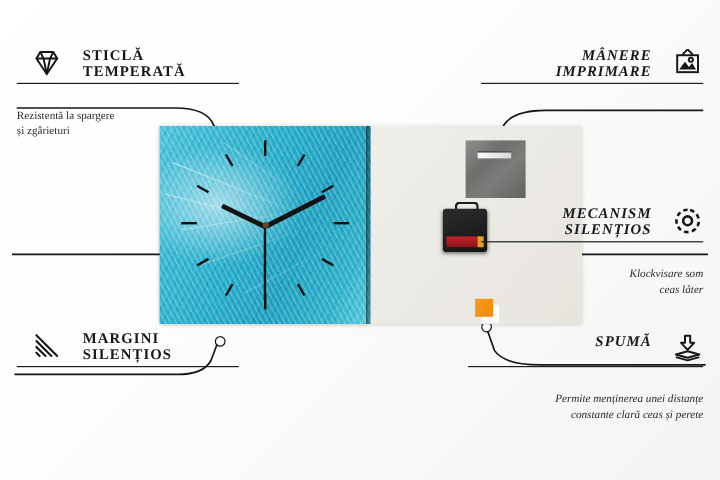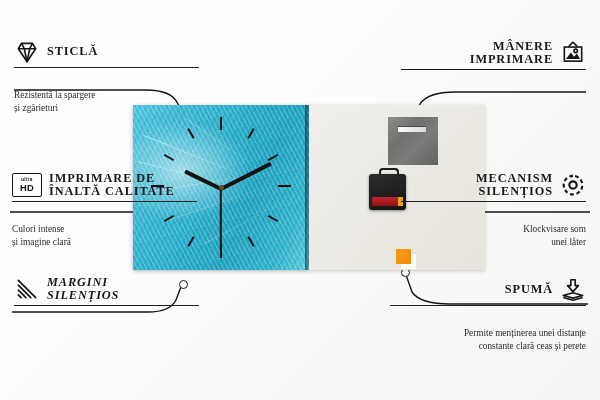--- a/index.html
+++ b/index.html
@@ -54,22 +54,22 @@
     background:linear-gradient(180deg,#c4252c,#8d1216);border-radius:1px;}
   #battery-tip{position:absolute;left:398px;top:197px;width:5px;height:9px;background:#e3a21c;}
   #foam{position:absolute;left:396px;top:249px;width:15px;height:15px;
     background:linear-gradient(135deg,#f99a18,#ef8c0a);}
   #foam-shadow{position:absolute;left:401px;top:254px;width:15px;height:15px;
     background:rgba(255,255,255,.85);}
 
   
   .callout{position:absolute;width:185px;}
   .callout.left{text-align:left;}
-  .callout.right{text-align:right;}
-  .head{display:flex;align-items:center;gap:7px;margin-bottom:2px;}
+  .callout.right{text-align:right;font-style:italic;}
+  .head{display:flex;align-items:flex-start;gap:17px;margin-bottom:2px;margin-left:12px;}
   .callout.right .head{justify-content:flex-end;}
   .titles{display:flex;flex-direction:column;line-height:1.06;}
   .title-line{font-size:12.3px;font-weight:bold;letter-spacing:.9px;color:#17181a;
     font-family:"Liberation Serif",serif;white-space:nowrap;}
   .rule{height:1.3px;background:#1d1e20;margin:3px 0 3px 0;}
   .desc{font-size:9.3px;color:#2a2b2d;line-height:1.34;font-family:"Liberation Serif",serif;margin-top:21px;}
 
   .ico{width:26px;height:24px;flex:0 0 auto;display:block;}
 
   .ultrahd{width:28px;height:22px;border:1.4px solid #161616;border-radius:2px;
@@ -145,44 +145,30 @@
   <div class="callout left" style="left:14px;top:40px;">
     <div class="head">
       <svg class="ico" viewBox="0 0 24 22">
         <g fill="none" stroke="#15161a" stroke-width="1.5">
           <path d="M4,8 L12,20 L20,8 L17,3 L7,3 Z"></path>
           <path d="M4,8 L20,8 M7,3 L9.5,8 L12,20 M17,3 L14.5,8 L12,20 M9.5,8 L14.5,8"></path>
         </g>
       </svg>
       <div class="titles">
         <span class="title-line">STICLĂ</span>
+        <span class="title-line">TEMPERATĂ</span>
       </div>
     </div>
     <div class="rule"></div>
     <div class="desc" style="white-space:pre-line;">Rezistentă la spargere
 și zgârieturi</div>
   </div>
 
-  <div class="callout left" style="left:12px;top:172px;">
-    <div class="head">
-      <div class="ultrahd">
-        <span class="u">ultra</span>
-        <span class="hd">HD</span>
-      </div>
-      <div class="titles">
-        <span class="title-line">IMPRIMARE DE</span>
-        <span class="title-line">ÎNALTĂ CALITATE</span>
-      </div>
-    </div>
-    <div class="rule"></div>
-    <div class="desc" style="white-space:pre-line;">Culori intense
-și imagine clară</div>
-  </div>
-
-  <div class="callout left" style="left:14px;top:276px;font-style:italic;">
+
+  <div class="callout left" style="left:14px;top:276px;">
     <div class="head">
       <svg class="ico" viewBox="0 0 24 22">
         <g stroke="#15161a" stroke-width="1.6" fill="none" stroke-linecap="round">
           <path d="M4,3 L20,19"></path>
             <path d="M4,7.5 L15.5,19"></path>
           <path d="M4,12 L11,19"></path>
             <path d="M4,16.5 L6.5,19"></path>
         </g>
       </svg>
       <div class="titles">
@@ -219,21 +205,21 @@
       </div>
       <svg class="ico" viewBox="0 0 24 22">
         <g stroke="#15161a" stroke-width="2" fill="none">
           <path d="M12,2.5 a8.6,8.6 0 1,0 0.01,0 Z" stroke-dasharray="3.4 2.6"></path>
           <circle cx="12" cy="11" r="3.4"></circle>
         </g>
       </svg>
     </div>
     <div class="rule"></div>
     <div class="desc" style="white-space:pre-line;">Klockvisare som
-unei låter</div>
+ceas låter</div>
   </div>
 
   <div class="callout right" style="left:390px;top:278px;width:196px;">
     <div class="head">
       <div class="titles" style="align-items:flex-end;">
         <span class="title-line">SPUMĂ</span>
       </div>
       <svg class="ico" viewBox="0 0 24 22">
         <g stroke="#15161a" stroke-width="1.5" fill="none" stroke-linejoin="round">
           <path d="M10,1.5 L14,1.5 L14,7 L17,7 L12,12.5 L7,7 L10,7 Z"></path>

